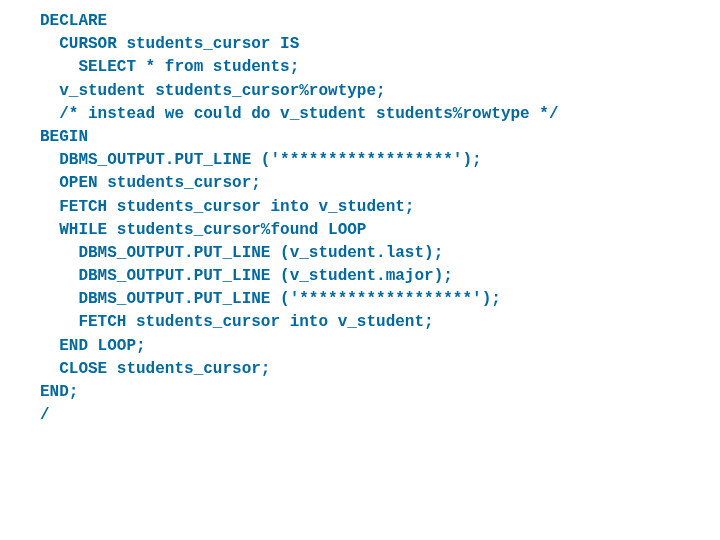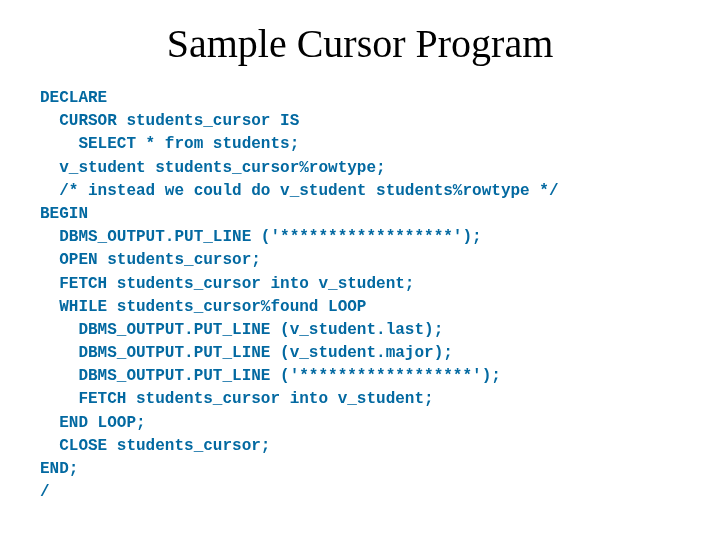--- a/index.html
+++ b/index.html
@@ -28,21 +28,20 @@
       font-weight: bold;
       line-height: 1.45;
       white-space: pre;
       color: #0369a1;
     }
   </style>
 </head>
 <body>
 
 <div class="slide">
-  <h1 class="title">Sample Cursor Program</h1>
   <div class="code-block">DECLARE
   CURSOR students_cursor IS
     SELECT * from students;
   v_student students_cursor%rowtype;
   /* instead we could do v_student students%rowtype */
 BEGIN
   DBMS_OUTPUT.PUT_LINE ('******************');
   OPEN students_cursor;
   FETCH students_cursor into v_student;
   WHILE students_cursor%found LOOP

